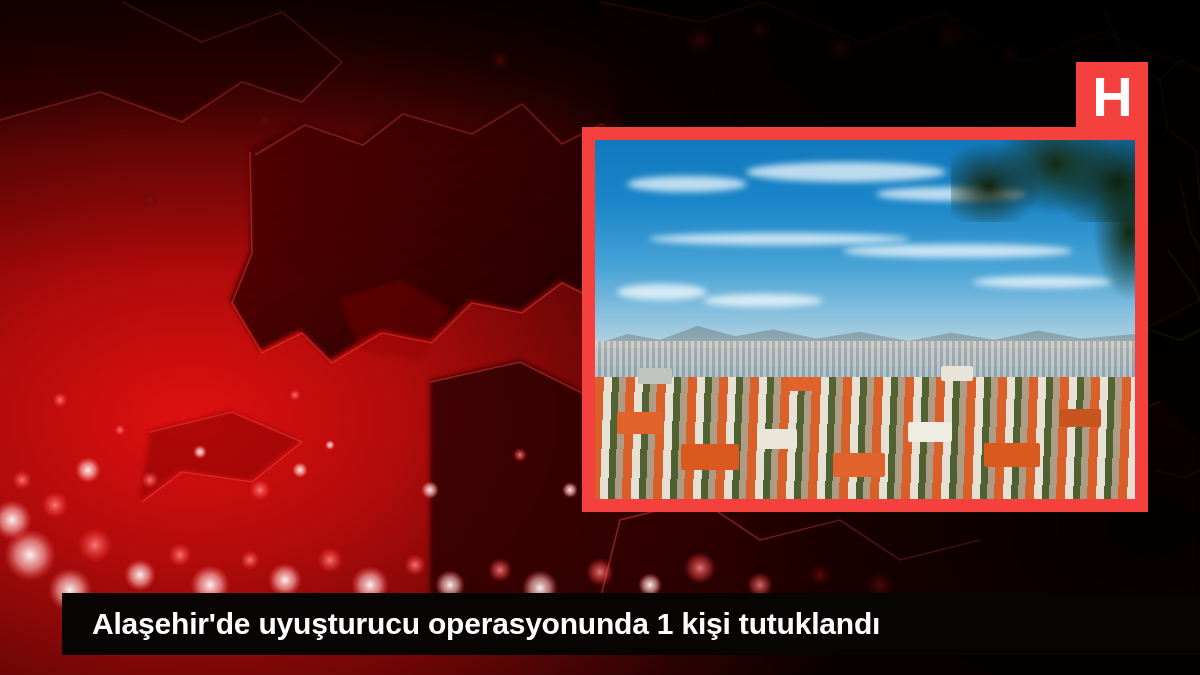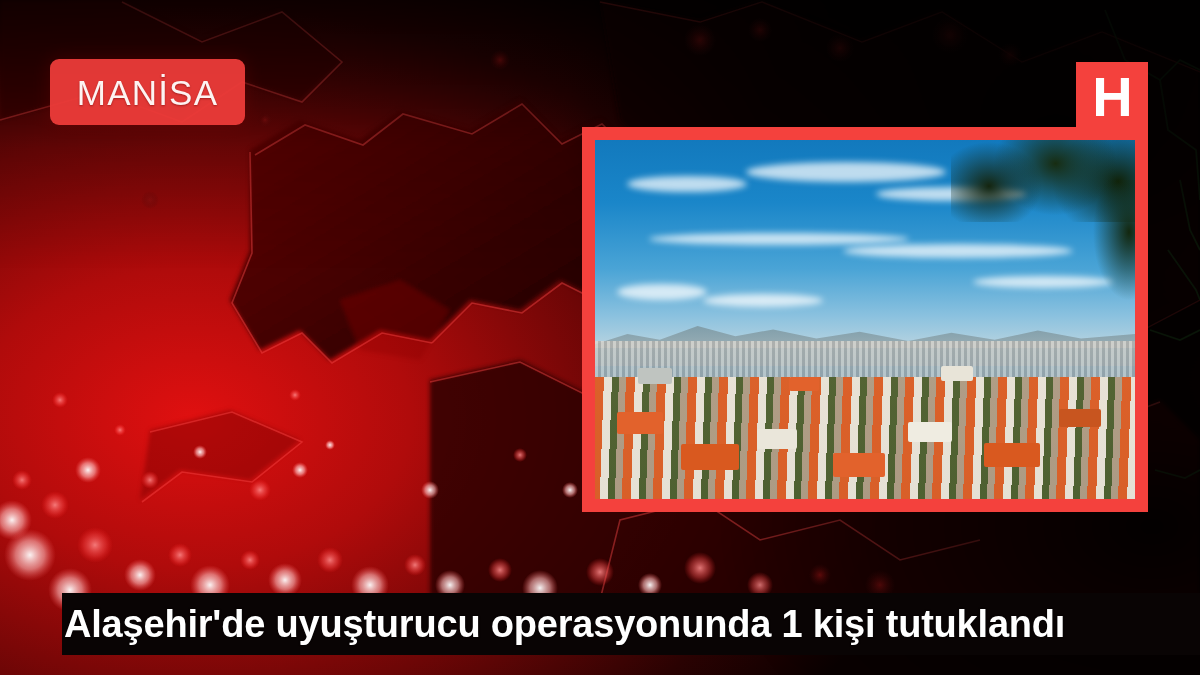--- a/index.html
+++ b/index.html
@@ -178,24 +178,24 @@
     top: 593px;
     width: 1138px;
     height: 62px;
     background: #090404;
     display: flex;
     align-items: center;
     overflow: hidden;
   }
   .headline-bar span {
     color: #ffffff;
-    font-size: 38px;
+    font-size: 30px;
     font-weight: bold;
     white-space: nowrap;
-    padding-left: 2px;
+    padding-left: 30px;
     letter-spacing: -0.2px;
     text-shadow: 0 0 2px rgba(0,0,0,0.9);
   }
 </style>
 </head>
 <body>
 
 <div id="stage">
 
   <div class="bg-base"></div>
@@ -311,23 +311,20 @@
       <circle cx="760" cy="30" r="12" fill="url(#dotD)"></circle>
       <circle cx="840" cy="48" r="14" fill="url(#dotD)"></circle>
       <circle cx="950" cy="35" r="18" fill="url(#dotD)"></circle>
       <circle cx="1010" cy="55" r="12" fill="url(#dotD)"></circle>
       <circle cx="500" cy="60" r="10" fill="url(#dotD)"></circle>
     </g>
   </svg>
 
   <div class="bg-vignette"></div>
 
-  <div class="city-badge">
-    <span>MANİSA</span>
-  </div>
 
   <div class="photo-frame">
     <div class="photo">
       <div class="sky"></div>
 
       <div class="cloud" style="left:6%; top:10%; width:120px; height:16px;"></div>
       <div class="cloud" style="left:28%; top:6%; width:200px; height:20px;"></div>
       <div class="cloud" style="left:52%; top:13%; width:150px; height:14px;"></div>
       <div class="cloud" style="left:10%; top:26%; width:260px; height:12px;"></div>
       <div class="cloud" style="left:46%; top:29%; width:230px; height:14px;"></div>

